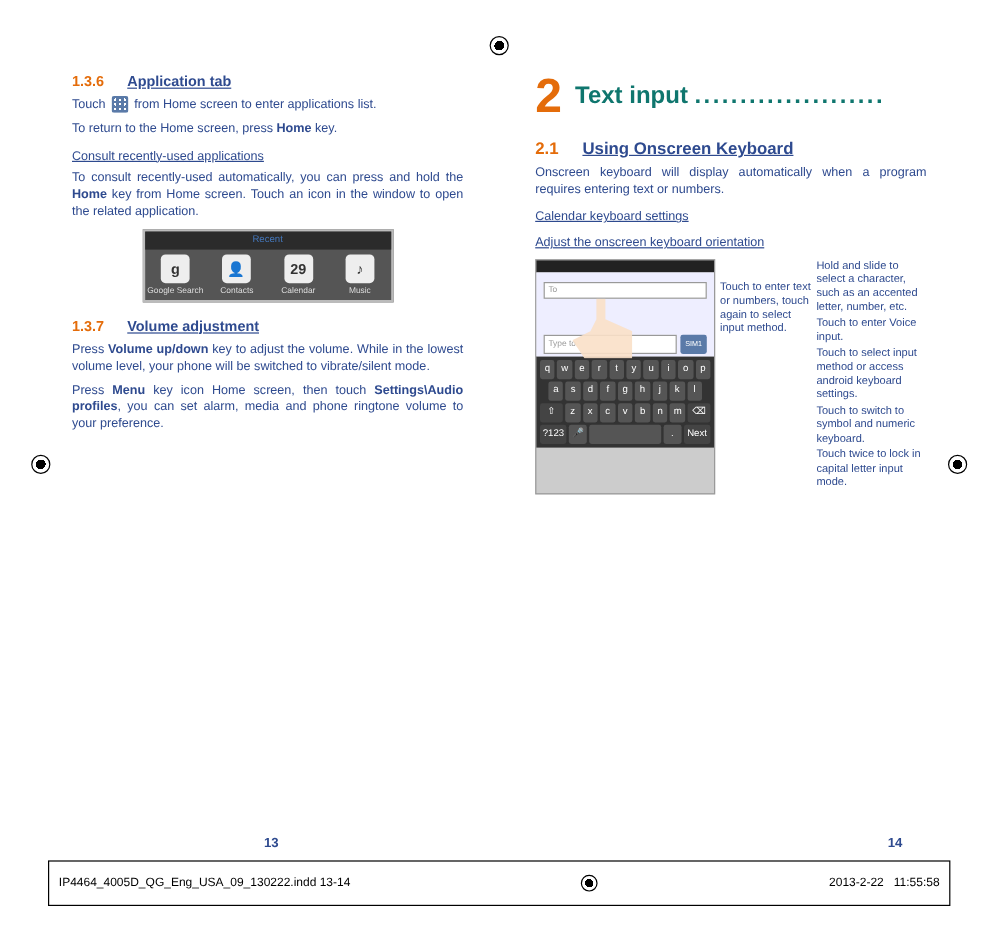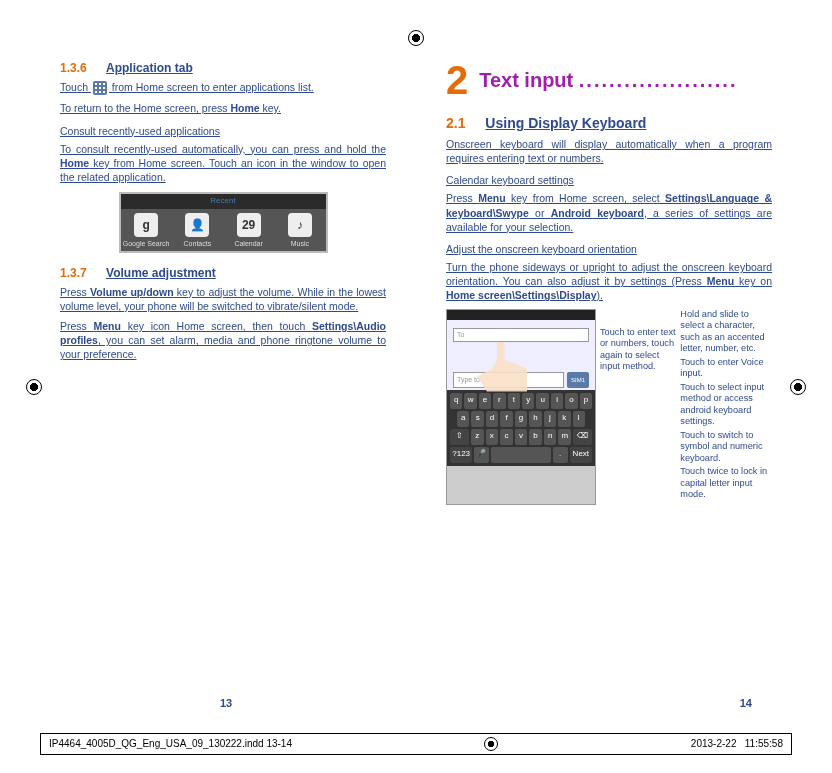--- a/index.html
+++ b/index.html
@@ -37,21 +37,21 @@
     content:"";
     position:absolute;
     background:#000;
   }
   .ct-top { top: 30px; left: 50%; transform: translateX(-50%);}
   .ct-left { top: 50%; left: 26px; transform: translateY(-50%);}
   .ct-right { top: 50%; right: 26px; transform: translateY(-50%);}
 
   h3.sec { color: #e46c0a; font-weight: bold; font-size: 12px; margin-bottom: 4px; }
   h3.sec .label { color: #2e4a8f; margin-left: 16px; text-decoration: underline; }
-  p { margin-bottom: 6px; text-align: justify; text-decoration: underline; }
+  p { margin-bottom: 6px; text-align: justify; }
   .u { text-decoration: underline; font-weight: normal; color: #2e4a8f; display:block; margin: 8px 0 4px 0;}
   b { font-weight: bold; }
 
   .apps-grid {
     width: 209px;
     margin: 8px auto 12px auto;
     background: #555;
     border: 2px solid #bbb;
     display:flex;
     flex-direction:column;
@@ -102,21 +102,21 @@
     background-repeat:no-repeat;
     border-radius:2px;
   }
 
   .bignum {
     color:#e46c0a; font-size:40px; font-weight:bold;
     display:inline-block; vertical-align:middle;
     line-height:1;
   }
   .chap-title {
-    color:#a21caf; font-size:20px; font-weight:bold;
+    color:#0f766e; font-size:20px; font-weight:bold;
     display:inline-block; vertical-align:middle;
     margin-left:8px;
   }
   .dots { letter-spacing:2px; }
 
   .kb-figure {
     display:flex;
     gap:4px;
     margin-top:6px;
   }
@@ -189,21 +189,21 @@
     font-weight:bold;
     font-size:11px;
     color:#2e4a8f;
   }
   .pn-left { left: 220px; }
   .pn-right { right: 80px; }
 
   .footer-bar {
     position:absolute;
     left:40px; right:40px; bottom:18px;
-    height:22px;
+    height:38px;
     border:1px solid #000;
     display:flex;
     align-items:center;
     padding:0 8px;
     font-family: Arial, sans-serif;
     font-size:10px;
     color:#000;
     justify-content:space-between;
   }
   .footer-bar .mid-target{
@@ -281,34 +281,28 @@
 
     <div style="margin-bottom:14px;">
       <span class="bignum">2</span>
       <span class="chap-title">
         <span>Text input </span><span class="dots">.....................</span>
       </span>
     </div>
 
     <h3 class="sec" style="font-size:14px;">
       <span>2.1</span>
-      <span class="label">Using Display Keyboard</span>
+      <span class="label">Using Onscreen Keyboard</span>
     </h3>
 
     <p>Onscreen keyboard will display automatically when a program requires entering text or numbers.</p>
 
     <span class="u">Calendar keyboard settings</span>
-    <p>
-      <span>Press </span><b>Menu</b><span> key from Home screen, select </span><b>Settings\Language &amp; keyboard\Swype</b><span> or </span><b>Android keyboard</b><span>, a series of settings are available for your selection.</span>
-    </p>
 
     <span class="u">Adjust the onscreen keyboard orientation</span>
-    <p>
-      <span>Turn the phone sideways or upright to adjust the onscreen keyboard orientation. You can also adjust it by settings (Press </span><b>Menu</b><span> key on </span><b>Home screen\Settings\Display</b><span>).</span>
-    </p>
 
 
     <div class="kb-figure">
       <div class="phone-shot">
         <div class="status"></div>
         <div class="compose">
           <div class="to">To</div>
           <div class="hand"></div>
           <div class="typeto">
             <div class="inp">Type to</div>

